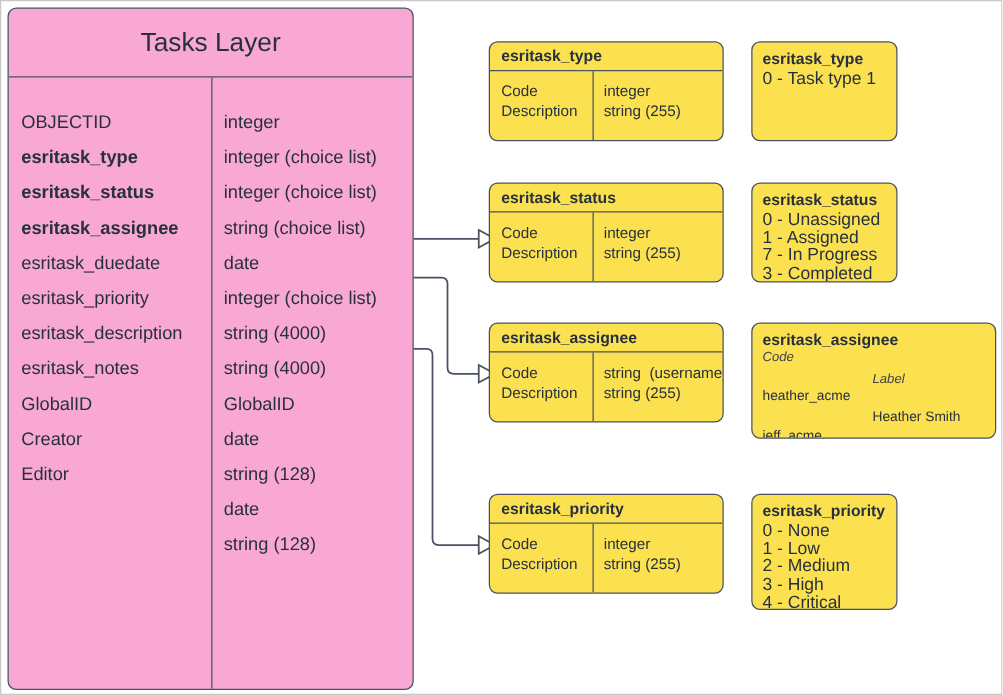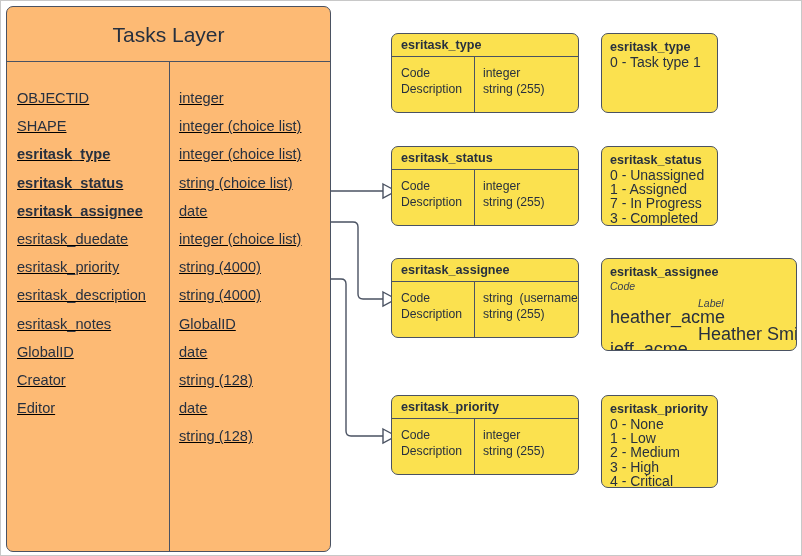--- a/index.html
+++ b/index.html
@@ -27,21 +27,21 @@
   
   .layer-table {
     position: absolute;
     left: 5px;
     top: 5px;
     width: 325px;
     height: 546px;
     box-sizing: border-box;
     border: 1.4px solid #4a5262;
     border-radius: 7px;
-    background: #fdba74;
+    background: #f9a8d4;
     overflow: hidden;
   }
   .layer-title {
     height: 55px;
     line-height: 55px;
     text-align: center;
     font-size: 21px;
     color: #27303f;
     border-bottom: 1.4px solid #4a5262;
     box-sizing: border-box;
@@ -55,21 +55,20 @@
     position: absolute;
     left: 162px;
     top: 0;
     bottom: 0;
     width: 1.4px;
     background: #4a5262;
   }
   .col-names, .col-types {
     box-sizing: border-box;
     padding-top: 22px;
-    text-decoration: underline;
   }
   .col-names { width: 162px; padding-left: 10px; }
   .col-types { width: 161px; padding-left: 10px; }
   .frow {
     height: 28.2px;
     line-height: 28.2px;
     font-size: 14.6px;
     color: #27303f;
     white-space: nowrap;
   }
@@ -146,21 +145,21 @@
   }
   .vbox .vhead-row {
     display: flex;
     font-size: 10.5px;
     font-style: italic;
     color: #3a4150;
     line-height: 13px;
   }
   .vbox .vpair {
     display: flex;
-    font-size: 18px;
+    font-size: 11px;
     color: #27303f;
     line-height: 15px;
     white-space: nowrap;
   }
   .vbox .vc1 { width: 88px; }
   .vbox .vc2 { width: 96px; margin-top: 17px; }
 
   
   #wires {
     position: absolute;
@@ -173,21 +172,20 @@
 <body>
 
 <div id="canvas">
 
   <div class="layer-table">
     <div class="layer-title">Tasks Layer</div>
     <div class="layer-body">
       <div class="col-div"></div>
       <div class="col-names">
         <div class="frow">OBJECTID</div>
-        <div class="frow">SHAPE</div>
         <div class="frow bold">esritask_type</div>
         <div class="frow bold">esritask_status</div>
         <div class="frow bold">esritask_assignee</div>
         <div class="frow">esritask_duedate</div>
         <div class="frow">esritask_priority</div>
         <div class="frow">esritask_description</div>
         <div class="frow">esritask_notes</div>
         <div class="frow">GlobalID</div>
         <div class="frow">Creator</div>
         <div class="frow">Editor</div>

